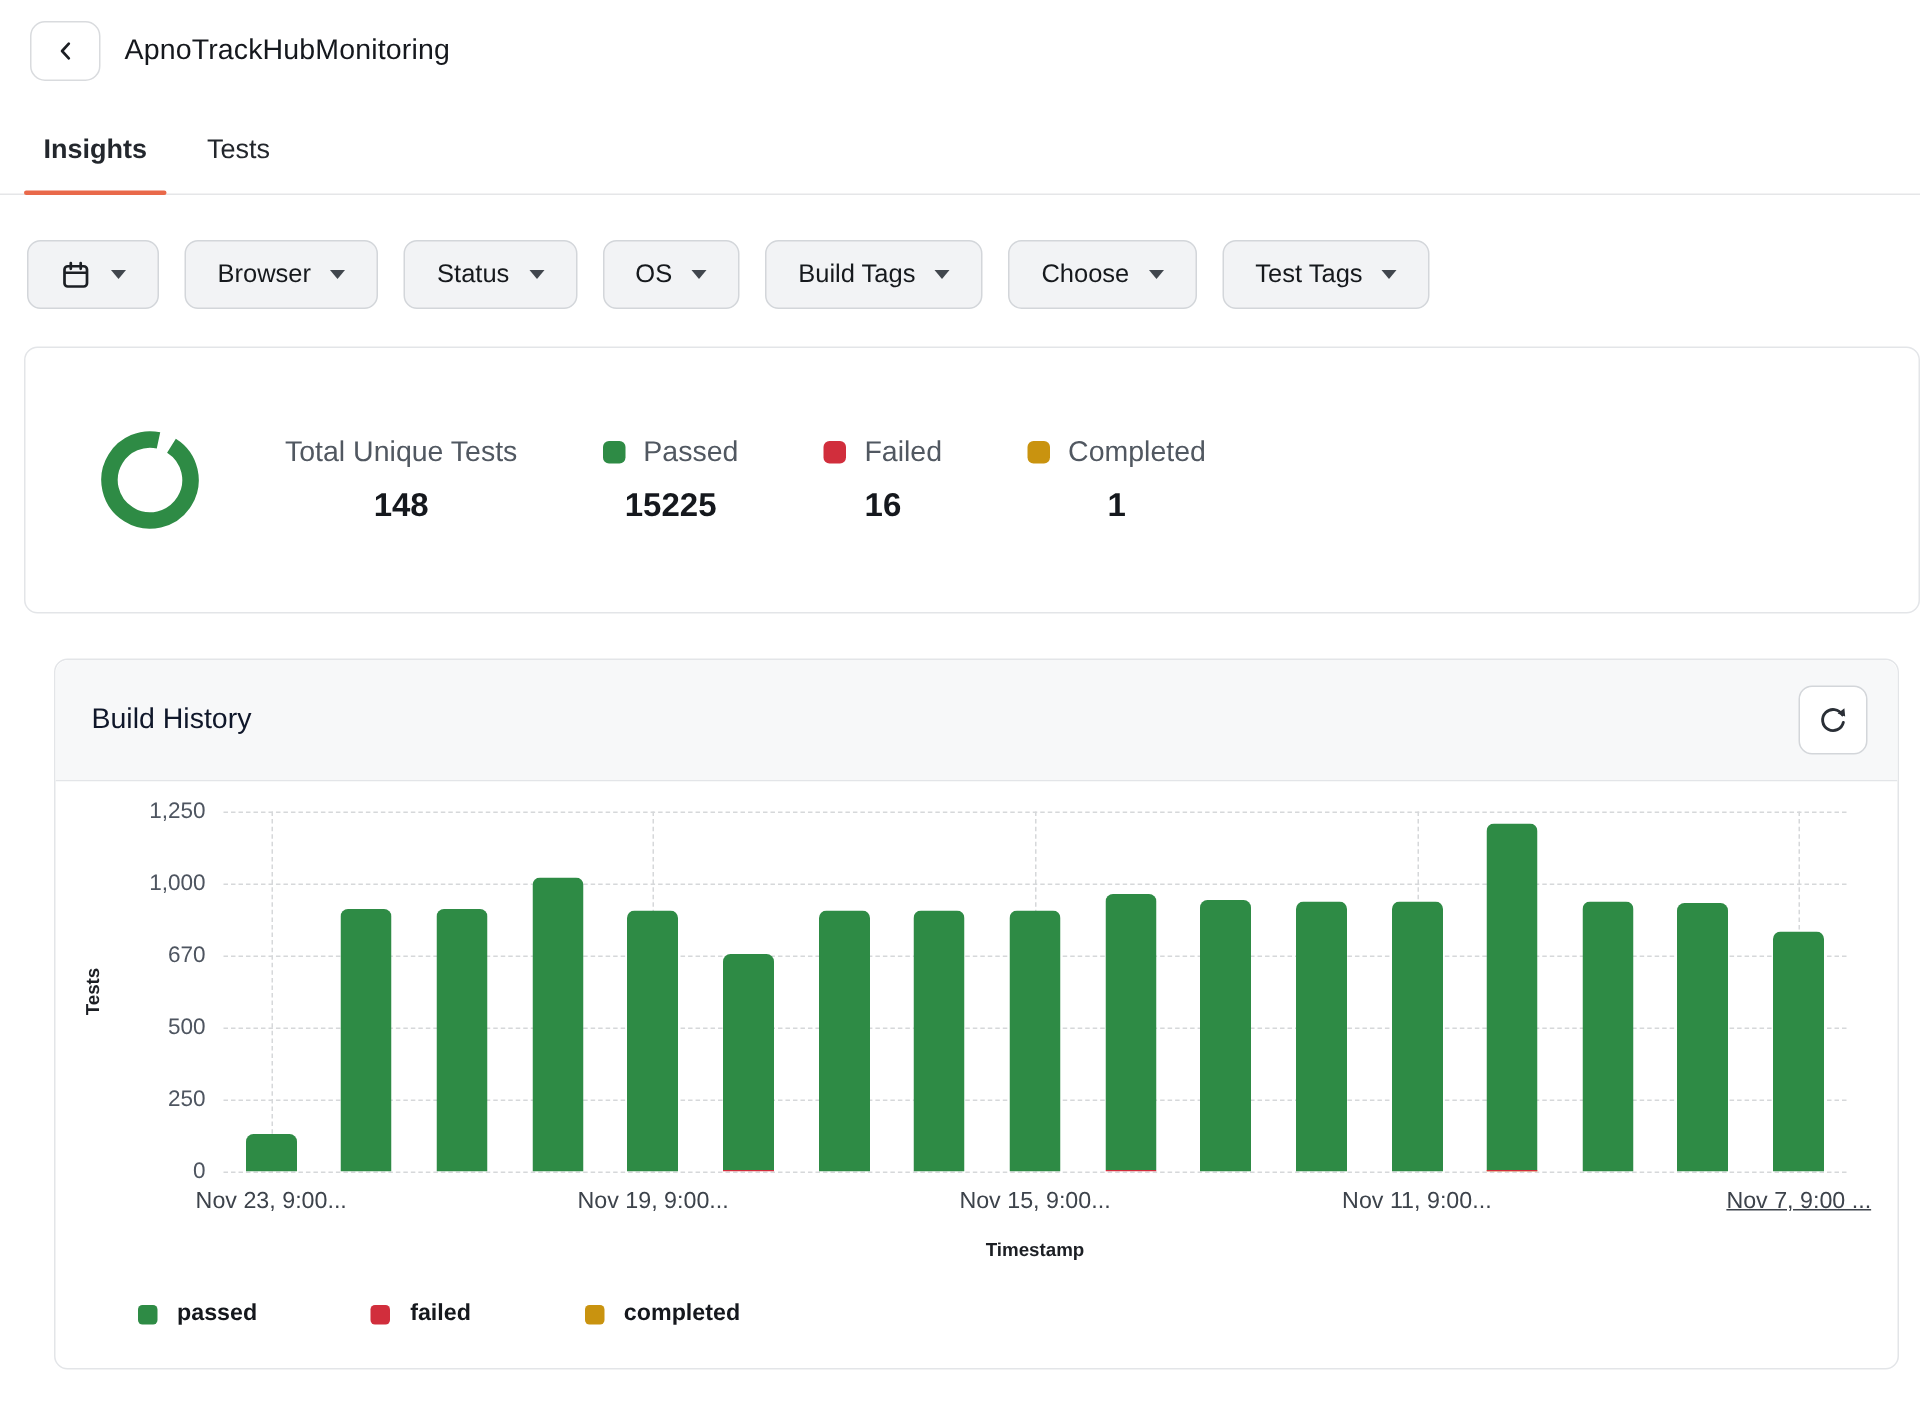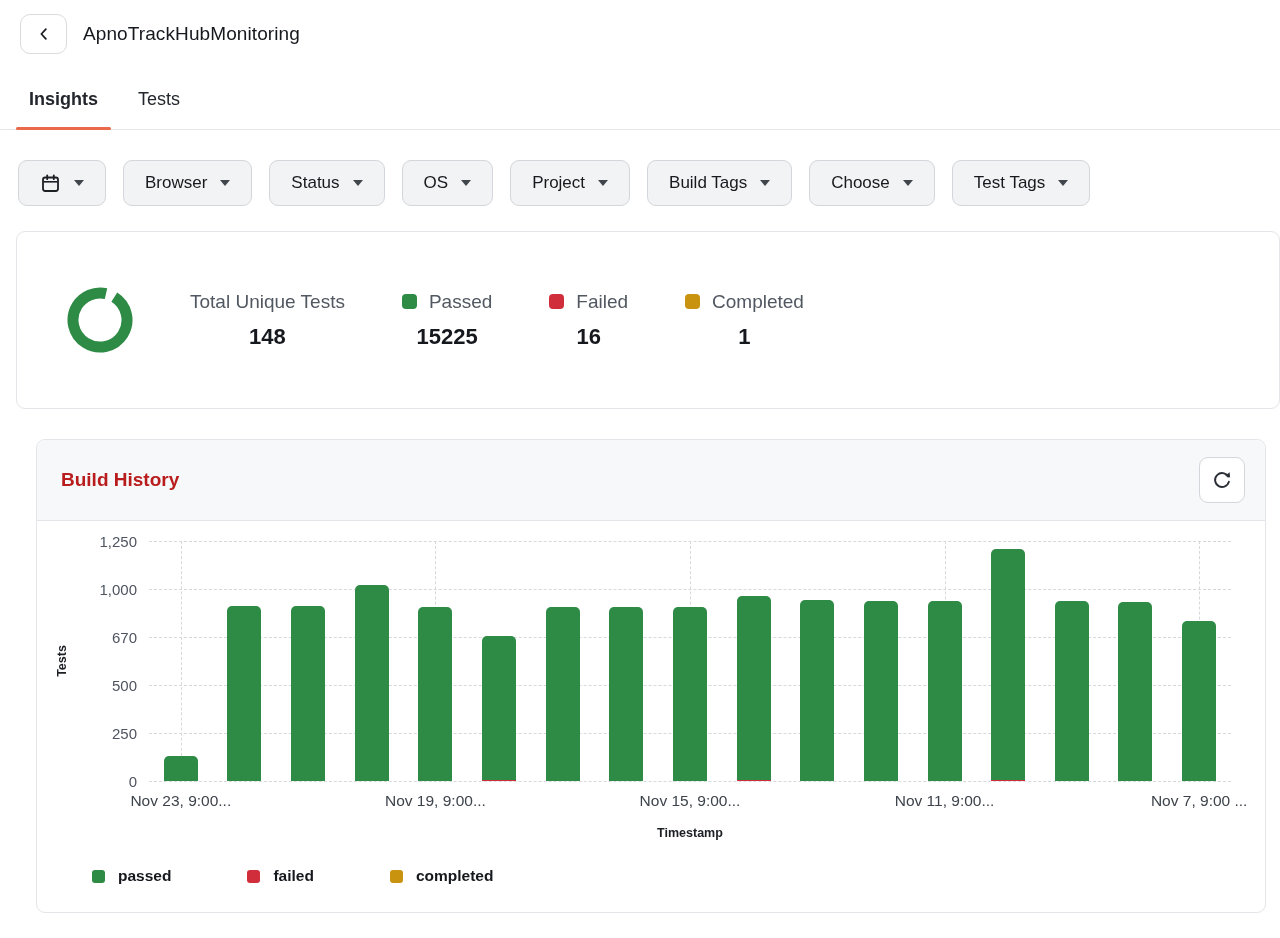--- a/index.html
+++ b/index.html
@@ -50,21 +50,21 @@
 
   
   .history-card {
     margin:30px 14px 0 36px; border:1px solid #e3e5e8; border-radius:9px; background:#fff;
   }
   .history-header {
     background:#f7f8f9; border-bottom:1px solid #e3e5e8; border-radius:9px 9px 0 0;
     display:flex; align-items:center; justify-content:space-between;
     padding:17px 20px 17px 24px;
   }
-  .history-title { font-size:19px; font-weight:700; color:#b91c1c; }
+  .history-title { font-size:19px; font-weight:400; color:#0f172a; }
   .refresh-btn {
     width:46px; height:46px; background:#fff; border:1px solid #d3d6da; border-radius:9px;
     display:flex; align-items:center; justify-content:center; cursor:pointer;
   }
 
   
   .chart-grid {
     display:grid; grid-template-columns:26px 74px 1fr; padding:20px 34px 0 12px;
   }
   .y-axis-label {
@@ -132,24 +132,20 @@
   <button class="filter-btn">
     <span>Browser</span>
     <span class="caret"></span>
   </button>
   <button class="filter-btn">
     <span>Status</span>
     <span class="caret"></span>
   </button>
   <button class="filter-btn">
     <span>OS</span>
-    <span class="caret"></span>
-  </button>
-  <button class="filter-btn">
-    <span>Project</span>
     <span class="caret"></span>
   </button>
   <button class="filter-btn">
     <span>Build Tags</span>
     <span class="caret"></span>
   </button>
   <button class="filter-btn">
     <span>Choose</span>
     <span class="caret"></span>
   </button>
@@ -329,21 +325,21 @@
         </div>
       </div>
 
     <div></div>
     <div></div>
     <div class="x-ticks" id="x-ticks">
         <div class="xtick" style="left: 2.94118%;">Nov 23, 9:00...</div>
         <div class="xtick" style="left: 26.4706%;">Nov 19, 9:00...</div>
         <div class="xtick" style="left: 50%;">Nov 15, 9:00...</div>
         <div class="xtick" style="left: 73.5294%;">Nov 11, 9:00...</div>
-        <div class="xtick" style="left: 97.0588%;">Nov 7, 9:00 ...</div>
+        <div class="xtick" style="left: 97.0588%; text-decoration: underline;">Nov 7, 9:00 ...</div>
       </div>
 
     <div></div>
     <div></div>
     <div class="x-axis-label">Timestamp</div>
   </div>
 
   <div class="legend" id="legend">
       <div class="legend-item">
         <span class="legend-square" style="background-color: rgb(46, 139, 69);"></span>

